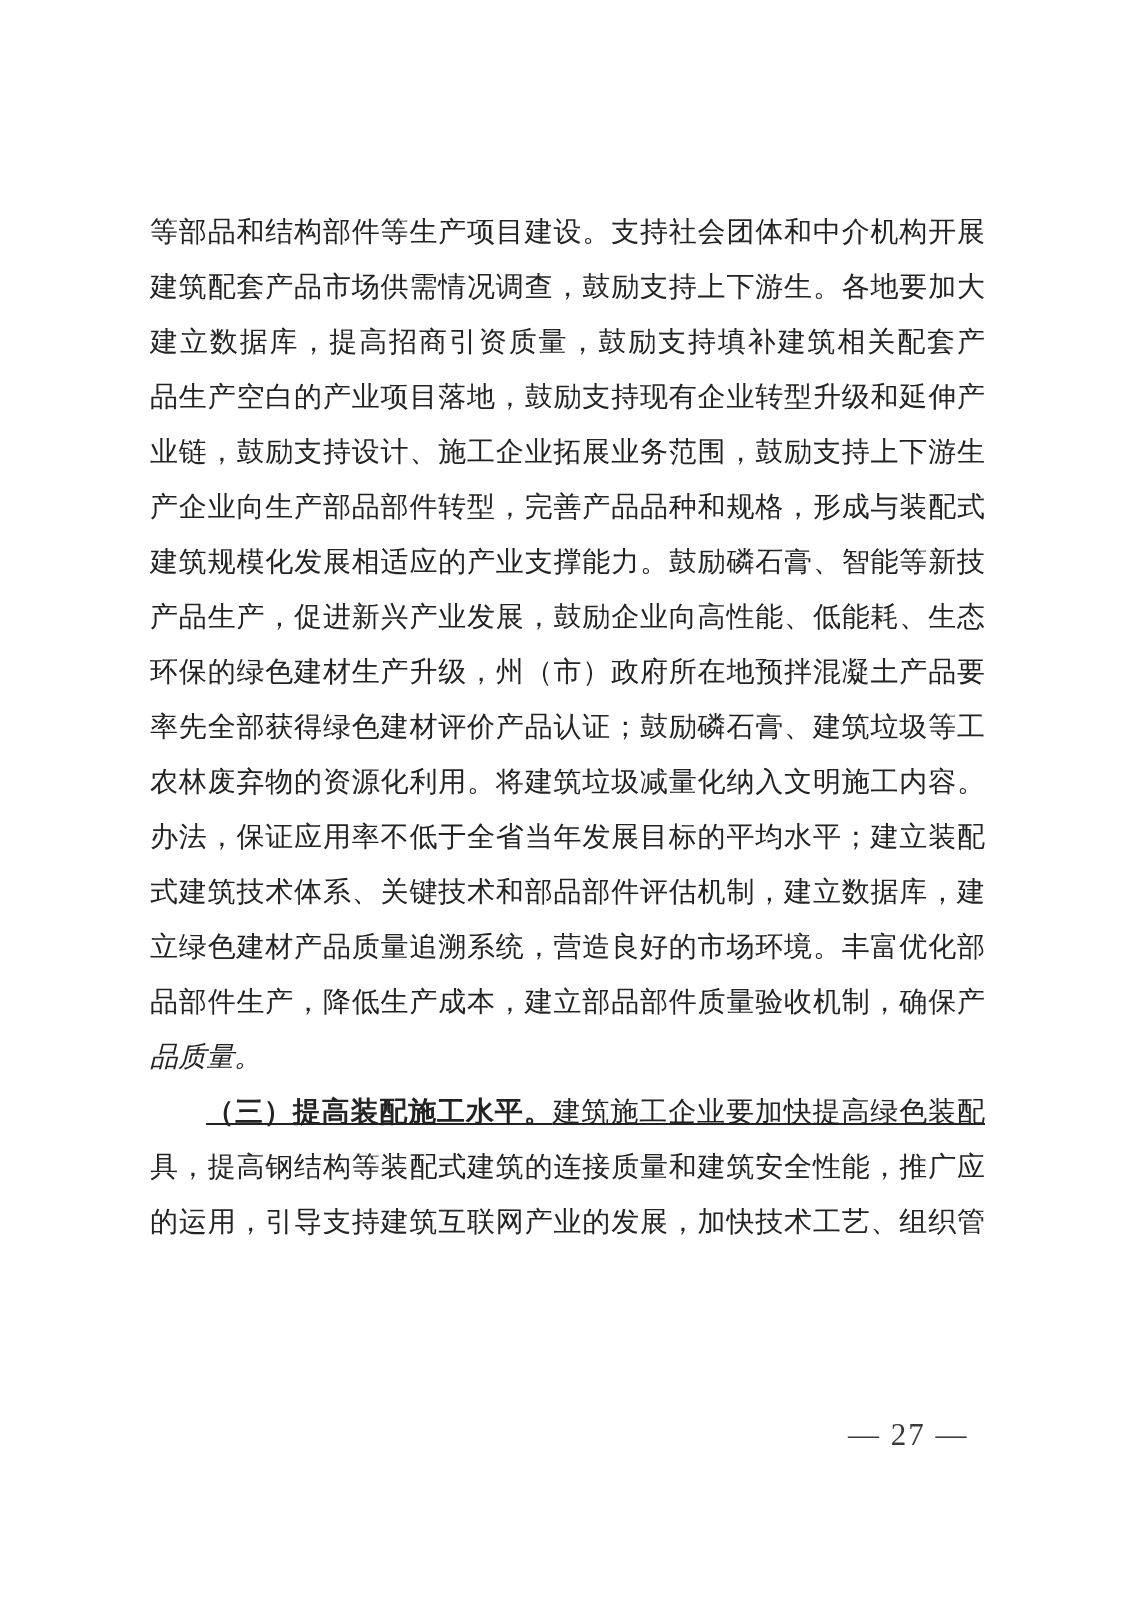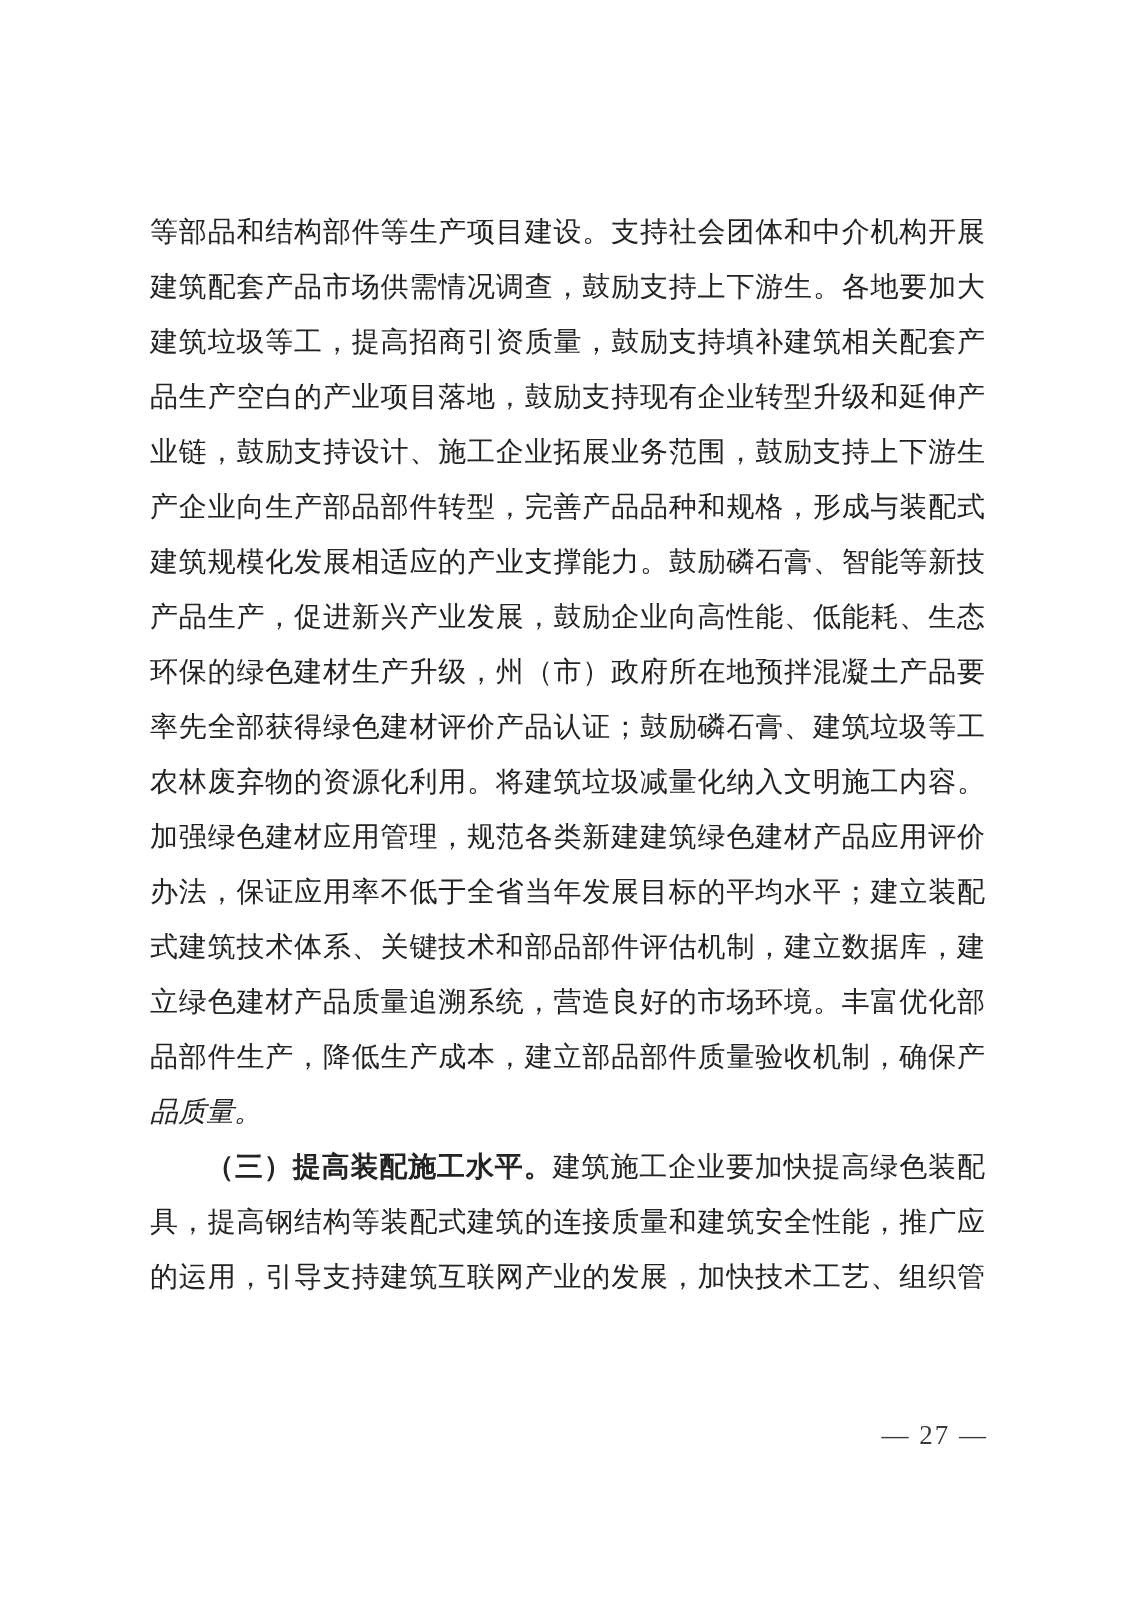--- a/index.html
+++ b/index.html
@@ -33,57 +33,56 @@
     overflow: hidden;
   }
   .line.para-end {
     text-align: left;
     text-align-last: left;
     font-style: italic;
   }
   .line.indent {
     padding-left: 56px;
     width: 779px;
+    text-decoration: underline;
   }
   .bold {
     font-weight: bold;
   }
   .page-number {
     position: absolute;
     left: 848px;
     top: 1415px;
     width: 140px;
     height: 40px;
     line-height: 40px;
-    font-size: 27px;
+    font-size: 31px;
     color: #3a3a3a;
     letter-spacing: 2px;
     white-space: nowrap;
-    text-align: right;
   }
 </style>
 </head>
 <body>
 
 <div class="page">
 
   <div class="text-block">
 
     <div class="line">等部品和结构部件等生产项目建设。支持社会团体和中介机构开展</div>
     <div class="line">建筑配套产品市场供需情况调查，鼓励支持上下游生。各地要加大</div>
-    <div class="line">建筑垃圾等工，提高招商引资质量，鼓励支持填补建筑相关配套产</div>
+    <div class="line">建立数据库，提高招商引资质量，鼓励支持填补建筑相关配套产</div>
     <div class="line">品生产空白的产业项目落地，鼓励支持现有企业转型升级和延伸产</div>
     <div class="line">业链，鼓励支持设计、施工企业拓展业务范围，鼓励支持上下游生</div>
     <div class="line">产企业向生产部品部件转型，完善产品品种和规格，形成与装配式</div>
     <div class="line">建筑规模化发展相适应的产业支撑能力。鼓励磷石膏、智能等新技术</div>
     <div class="line">产品生产，促进新兴产业发展，鼓励企业向高性能、低能耗、生态</div>
     <div class="line">环保的绿色建材生产升级，州（市）政府所在地预拌混凝土产品要</div>
     <div class="line">率先全部获得绿色建材评价产品认证；鼓励磷石膏、建筑垃圾等工</div>
     <div class="line">农林废弃物的资源化利用。将建筑垃圾减量化纳入文明施工内容。</div>
-    <div class="line">加强绿色建材应用管理，规范各类新建建筑绿色建材产品应用评价</div>
     <div class="line">办法，保证应用率不低于全省当年发展目标的平均水平；建立装配</div>
     <div class="line">式建筑技术体系、关键技术和部品部件评估机制，建立数据库，建</div>
     <div class="line">立绿色建材产品质量追溯系统，营造良好的市场环境。丰富优化部</div>
     <div class="line">品部件生产，降低生产成本，建立部品部件质量验收机制，确保产</div>
     <div class="line para-end">品质量。</div>
 
     <div class="line indent">
       <span class="bold">（三）提高装配施工水平。</span><span>建筑施工企业要加快提高绿色装配</span>
     </div>
     <div class="line">具，提高钢结构等装配式建筑的连接质量和建筑安全性能，推广应</div>

